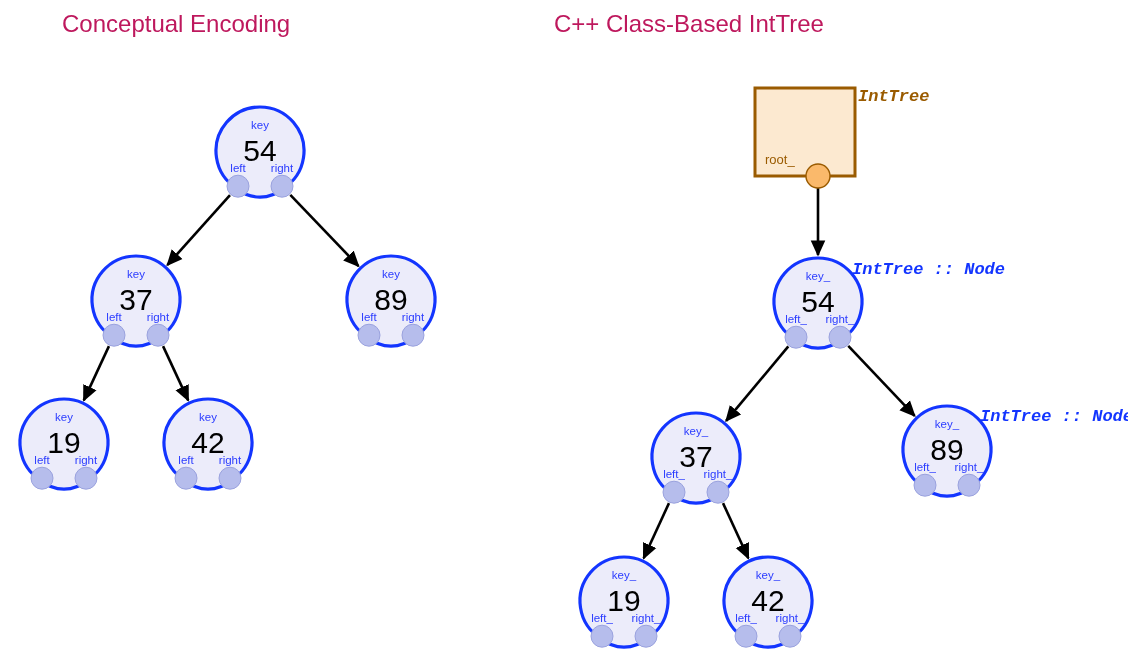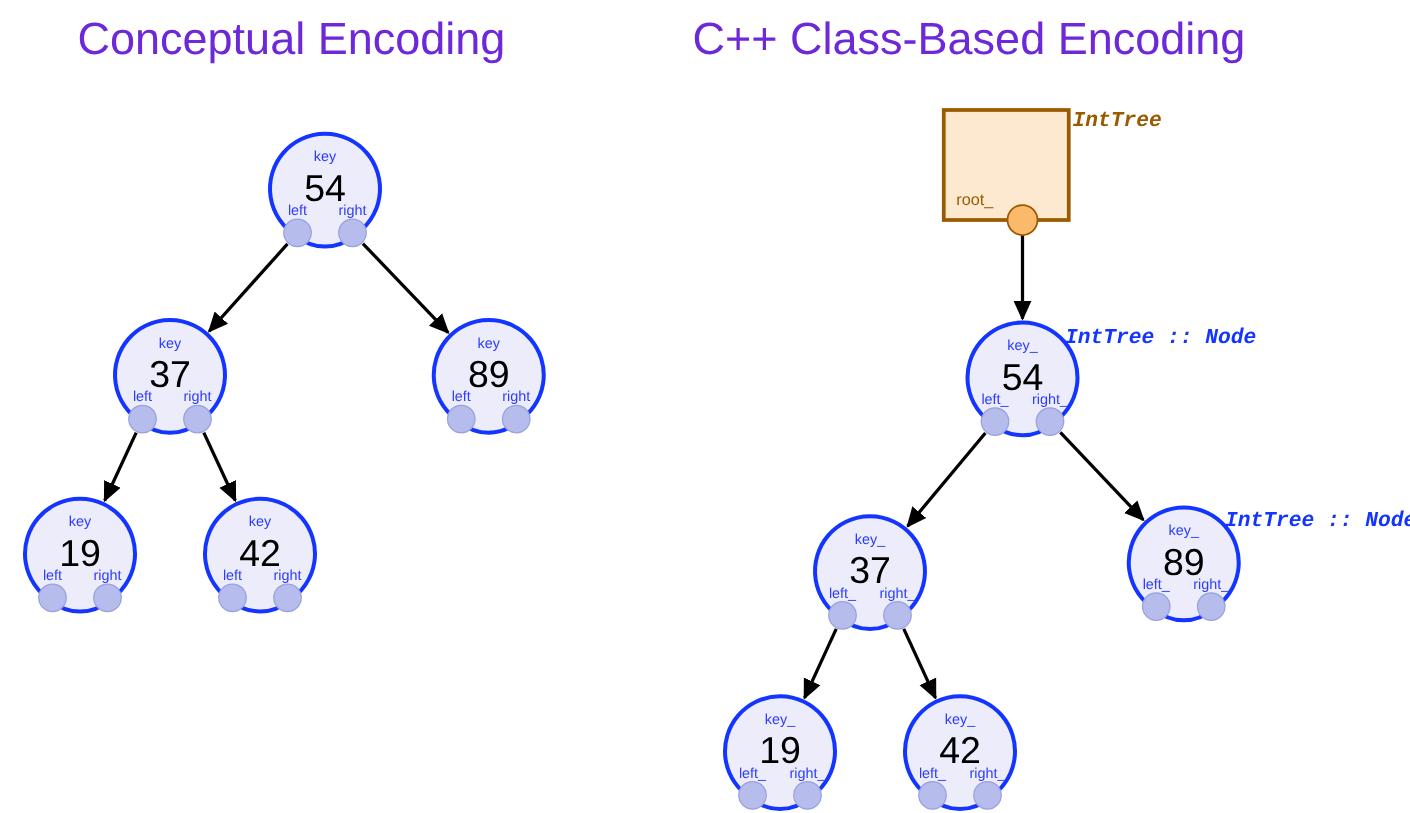--- a/index.html
+++ b/index.html
@@ -17,34 +17,34 @@
   }
   #canvas {
     position: absolute;
     left: 0; top: 0;
     width: 1128px;
     height: 650px;
   }
   .panel-title {
     position: absolute;
     font-family: "Liberation Sans", sans-serif;
-    font-size: 36px;
+    font-size: 24px;
     font-weight: 400;
-    color: #6d28d9;
+    color: #be185d;
     white-space: nowrap;
     letter-spacing: 0px;
   }
   #title-left  { left: 62px;  top: 10px; }
   #title-right { left: 554px; top: 10px; }
 </style>
 </head>
 <body>
 
 <div id="title-left" class="panel-title">Conceptual Encoding</div>
-<div id="title-right" class="panel-title">C++ Class-Based Encoding</div>
+<div id="title-right" class="panel-title">C++ Class-Based IntTree</div>
 
 <svg id="canvas" width="1128" height="650" viewBox="0 0 1128 650" xmlns="http://www.w3.org/2000/svg">
   <defs>
     <marker id="arrowhead" markerWidth="7" markerHeight="7" refX="5.6" refY="3" orient="auto" markerUnits="strokeWidth">
       <path d="M0,0.2 L6.2,3 L0,5.8 Z" fill="#000000"></path>
     </marker>
   </defs>
   <g id="edges-layer">
       <line x1="229.99066076141844" y1="195.13590985637825" x2="167.36991201777775" y2="265.0010197291852" stroke="#000000" stroke-width="2.6" marker-end="url(#arrowhead)"></line>
       <line x1="290.30054849559724" y1="194.86607723668777" x2="358.48951839224407" y2="266.0578641563062" stroke="#000000" stroke-width="2.6" marker-end="url(#arrowhead)"></line>

